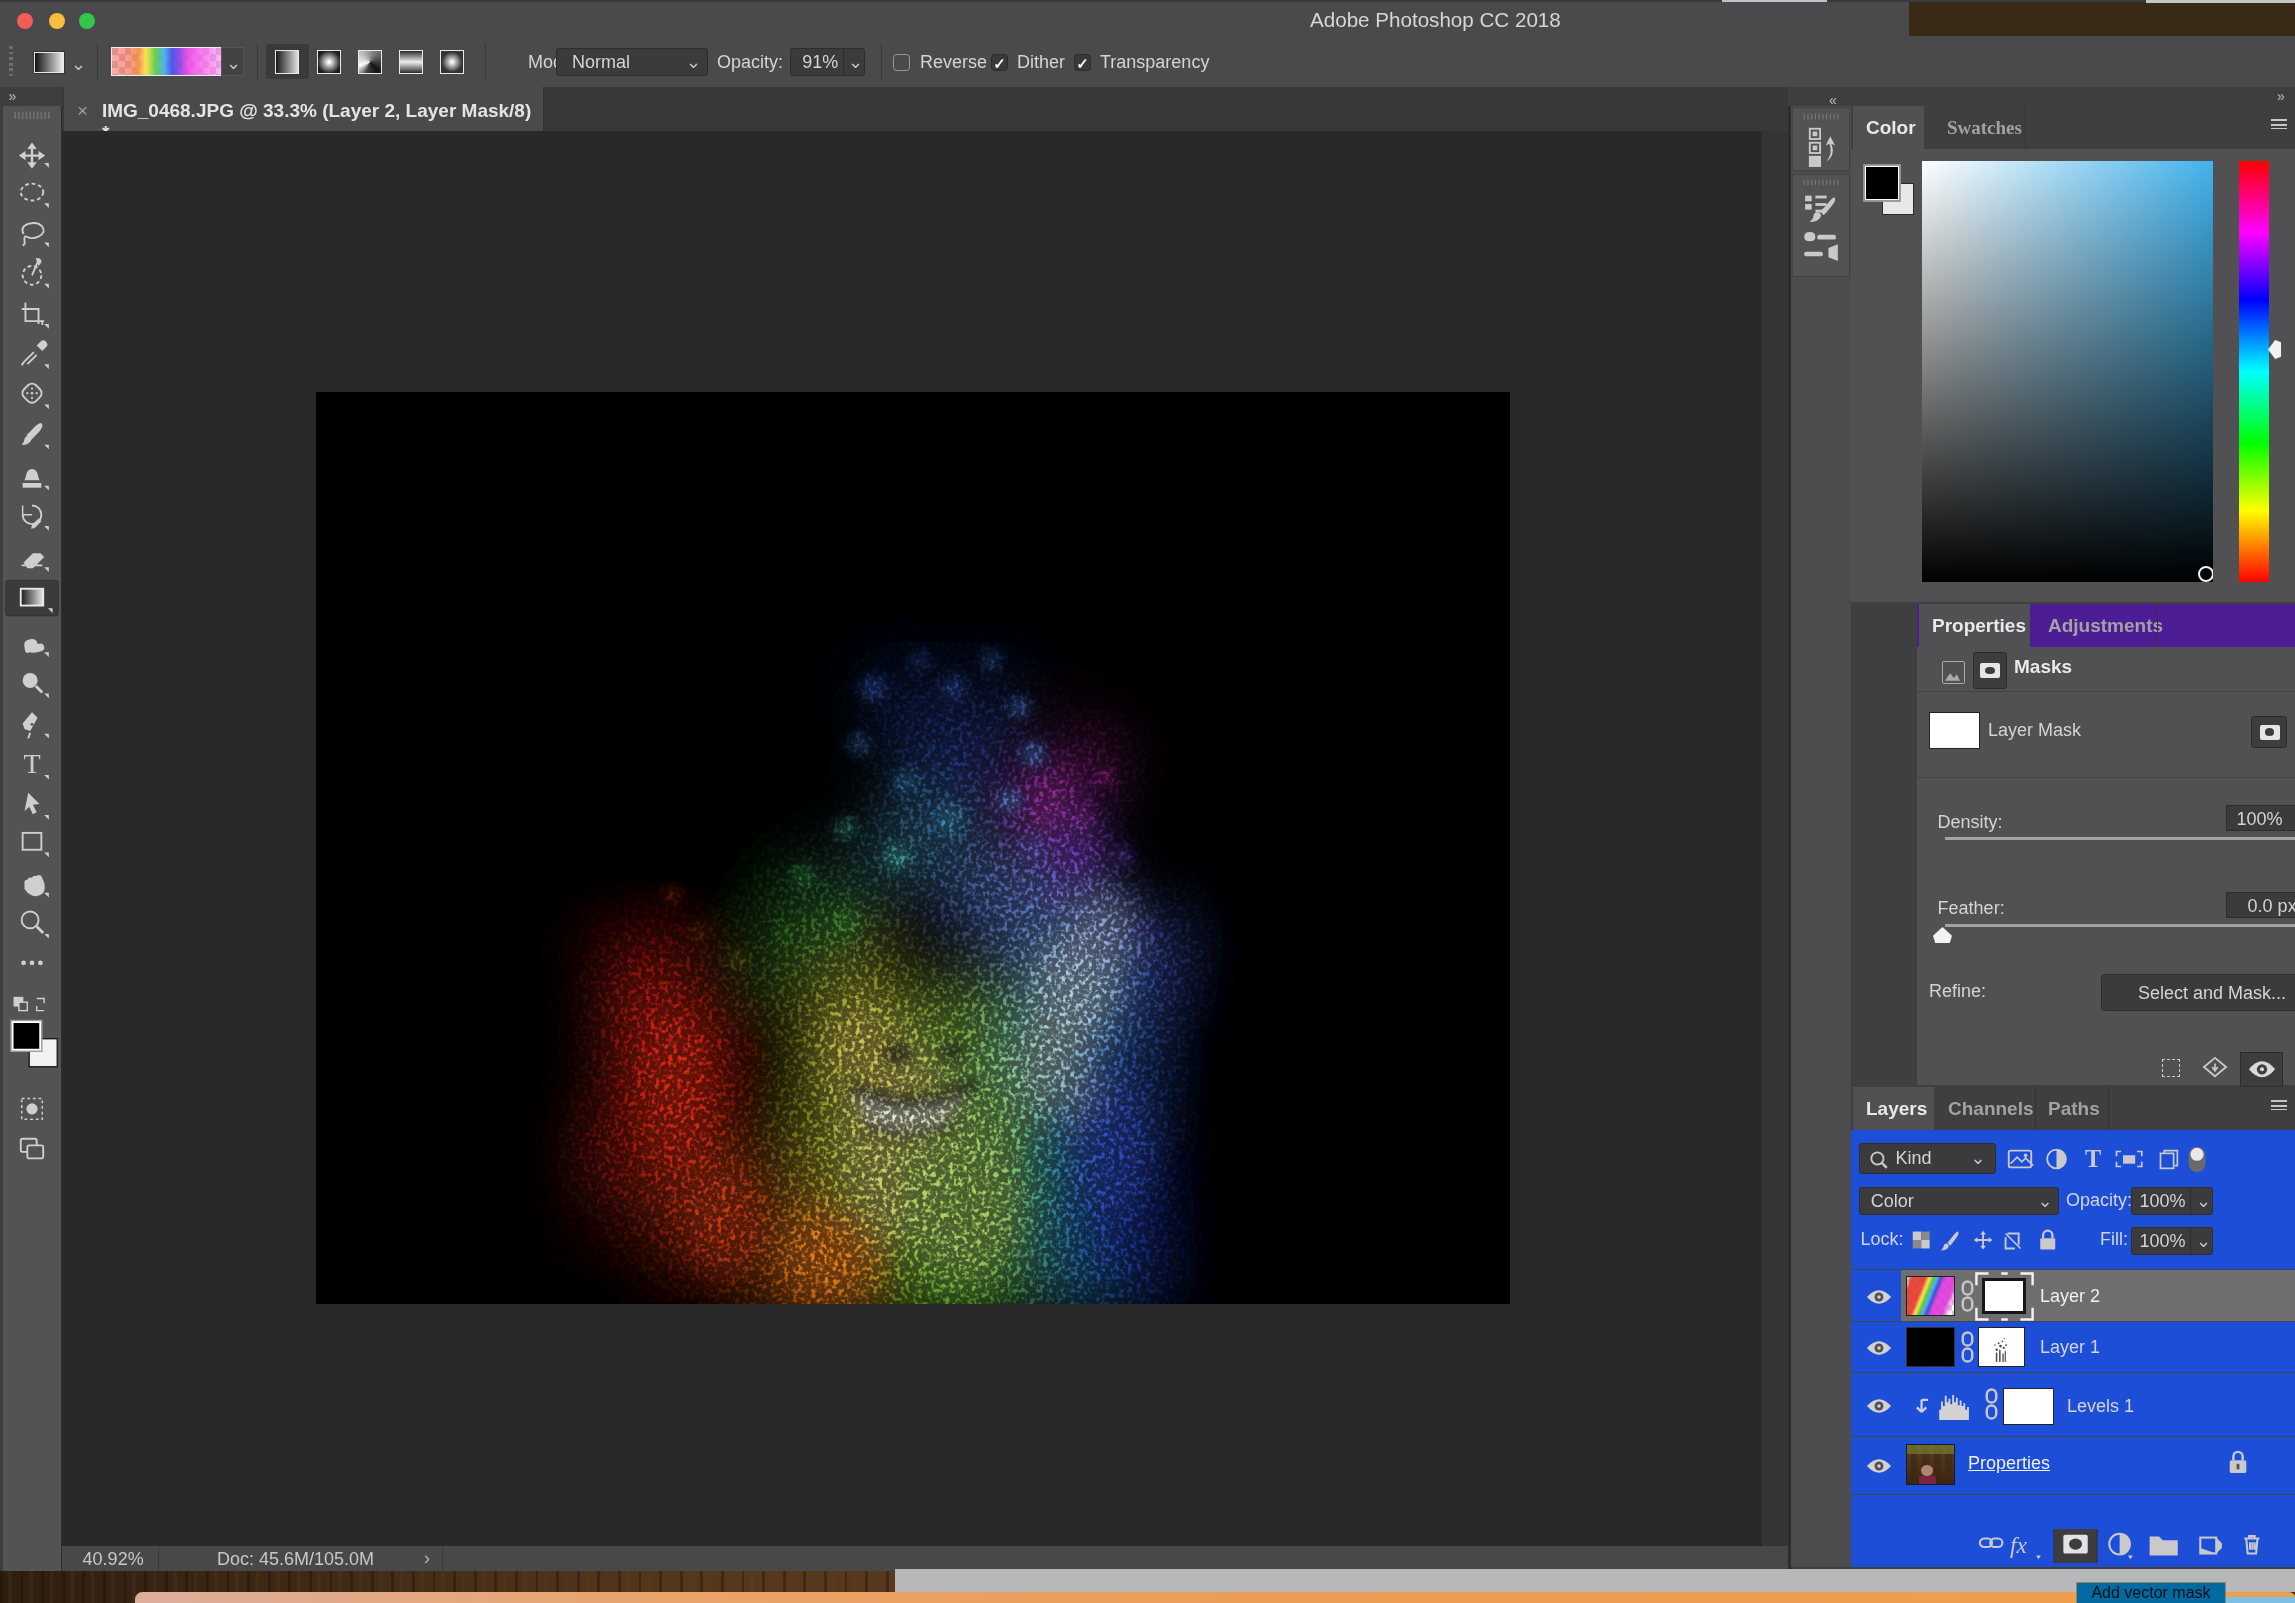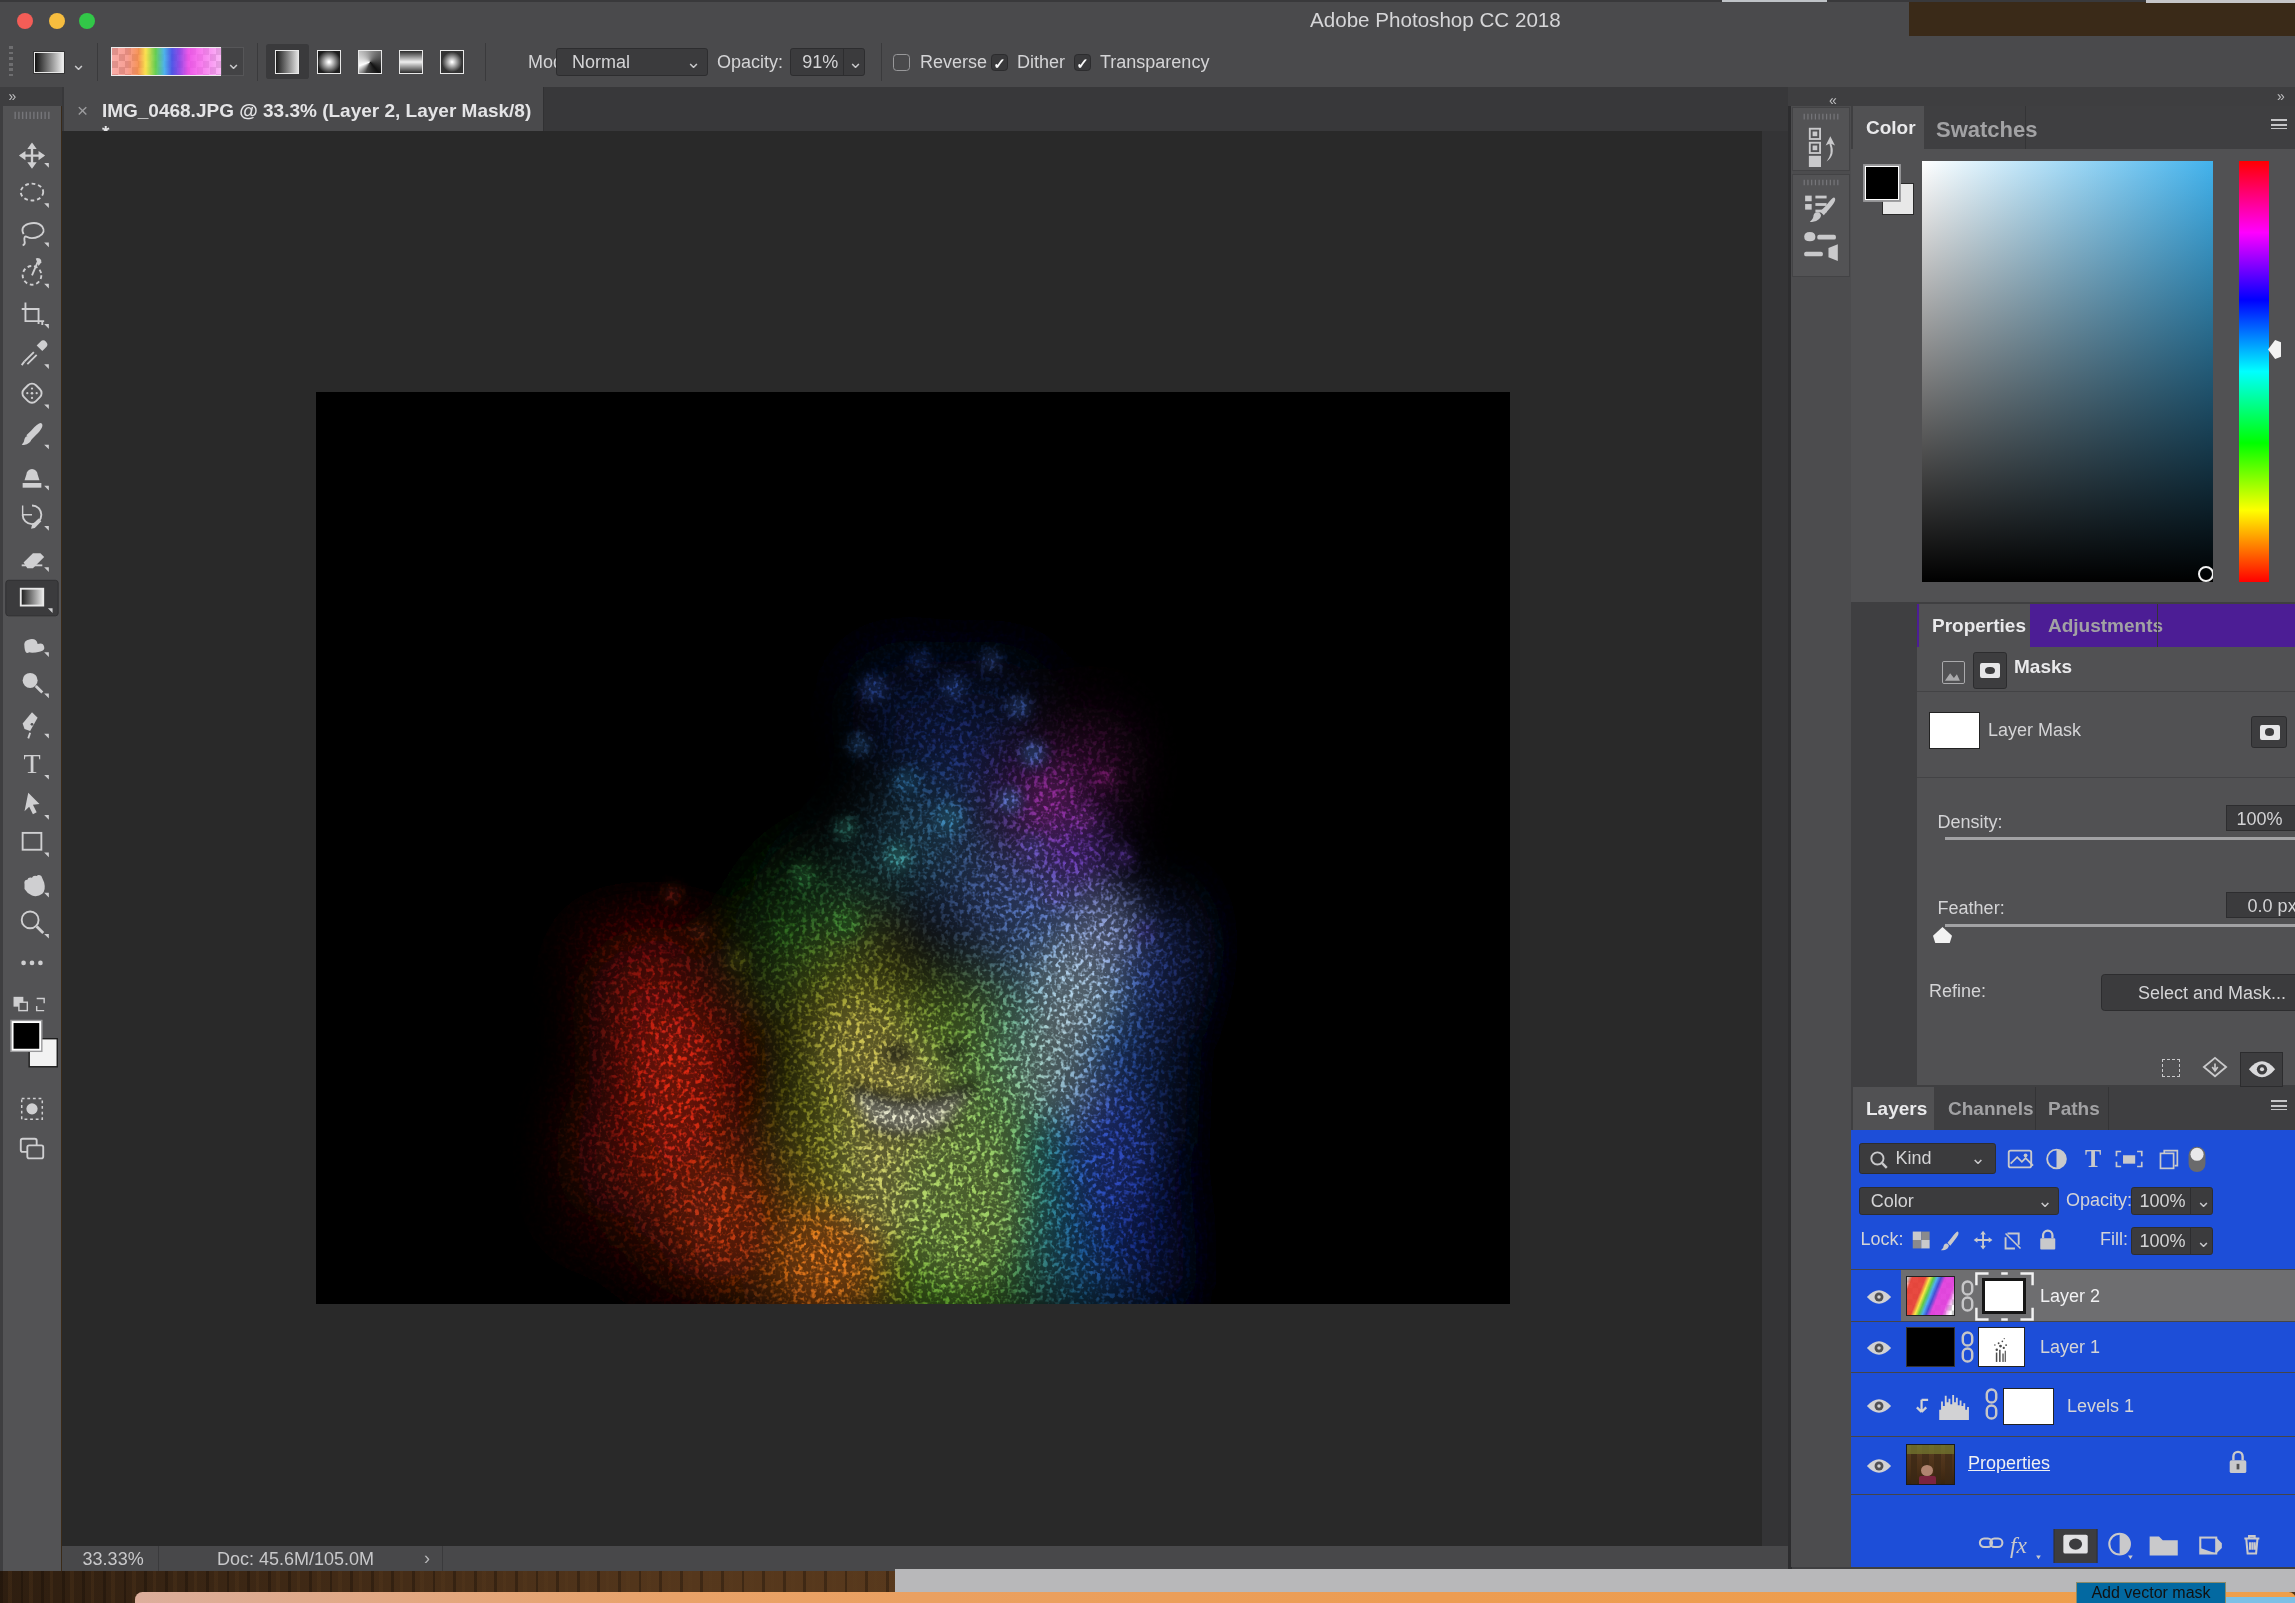--- a/index.html
+++ b/index.html
@@ -319,21 +319,21 @@
       <circle cx="842" cy="480" r="9" fill="#7242c2"></circle>
       <circle cx="865" cy="560" r="8" fill="#5242b2"></circle>
     </g>
     </g>
     <rect width="1274" height="973" filter="url(#dots)" opacity="0.55"></rect>
   </svg>
   </div>
   </div>
 
 <div class="abs" style="left:62px;top:1546px;width:1726px;height:25px;background:#48484a;color:#c8c8ca;font-size:18px;">
-  <span class="abs" style="left:20.6px;top:2.8px;">33.33%</span>
+  <span class="abs" style="left:20.6px;top:2.8px;">40.92%</span>
   <span class="abs" style="left:96px;top:0;width:0.9px;height:25px;background:#3a3a3c;"></span>
   <span class="abs" style="left:155px;top:2.8px;">Doc: 45.6M/105.0M</span>
   <span class="abs" style="left:362px;top:1.9px;color:#b8b8ba;">›</span>
   <span class="abs" style="left:380px;top:0;width:0.9px;height:25px;background:#3a3a3c;"></span>
 </div>
 
 <div class="abs" style="left:1788px;top:87px;width:508px;height:19px;background:#3e3e40;color:#c0c0c2;font-size:14px;">
   <span class="abs" style="right:11.2px;top:0.9px;">»</span>
 </div>
 <div class="abs" style="left:1788px;top:106px;width:508px;height:1465px;background:#3f3f41;"></div>
@@ -373,21 +373,21 @@
       <rect x="12" y="82" width="20" height="5" rx="2"></rect>
         <path d="M38 78 l10 -4 v18 l-10 -4 z"></path>
     </g>
   </svg>
 </div>
 <div class="abs" style="left:1829px;top:92px;width:28px;height:13px;color:#c0c0c2;font-size:14px;">«</div>
 
 <div class="abs" style="left:1851px;top:106px;width:444px;height:497px;background:#3f3f41;">
   <div class="abs" style="left:1.9px;top:0;width:71px;height:43px;background:#515153;"></div>
   <span class="abs" style="left:15px;top:11.2px;color:#e9e9eb;font-size:19px;font-weight:bold;">Color</span>
-  <span class="abs" style="left:85px;top:11.2px;color:#a2a2a4;font-size:22px;font-weight:bold;">Swatches</span>
+  <span class="abs" style="left:96px;top:11.2px;color:#a2a2a4;font-size:19px;font-weight:bold;font-family:Liberation Serif, serif;">Swatches</span>
   <div class="abs" style="left:174px;top:0;width:0.9px;height:43px;background:#343436;"></div>
 
   <div class="abs" style="left:420px;top:13px;width:16px;height:10.3px;background:repeating-linear-gradient(180deg,#c6c6c8 0 1.9px,transparent 1.9px 4.7px);"></div>
 
   <div class="abs" style="left:0;top:43px;width:444px;height:453px;background:#515153;">
 
     <div class="abs" style="left:31px;top:34px;width:32px;height:32px;background:#e8e8e8;border:0.9px solid #2a2a2a;"></div>
     <div class="abs" style="left:14px;top:17px;width:34px;height:34px;background:#000;border:1.9px solid #fff;box-shadow:0 0 0 1.9px #9a9a9c;"></div>
 
     <div class="abs" style="left:71px;top:12px;width:291px;height:421px;overflow:hidden;background:

